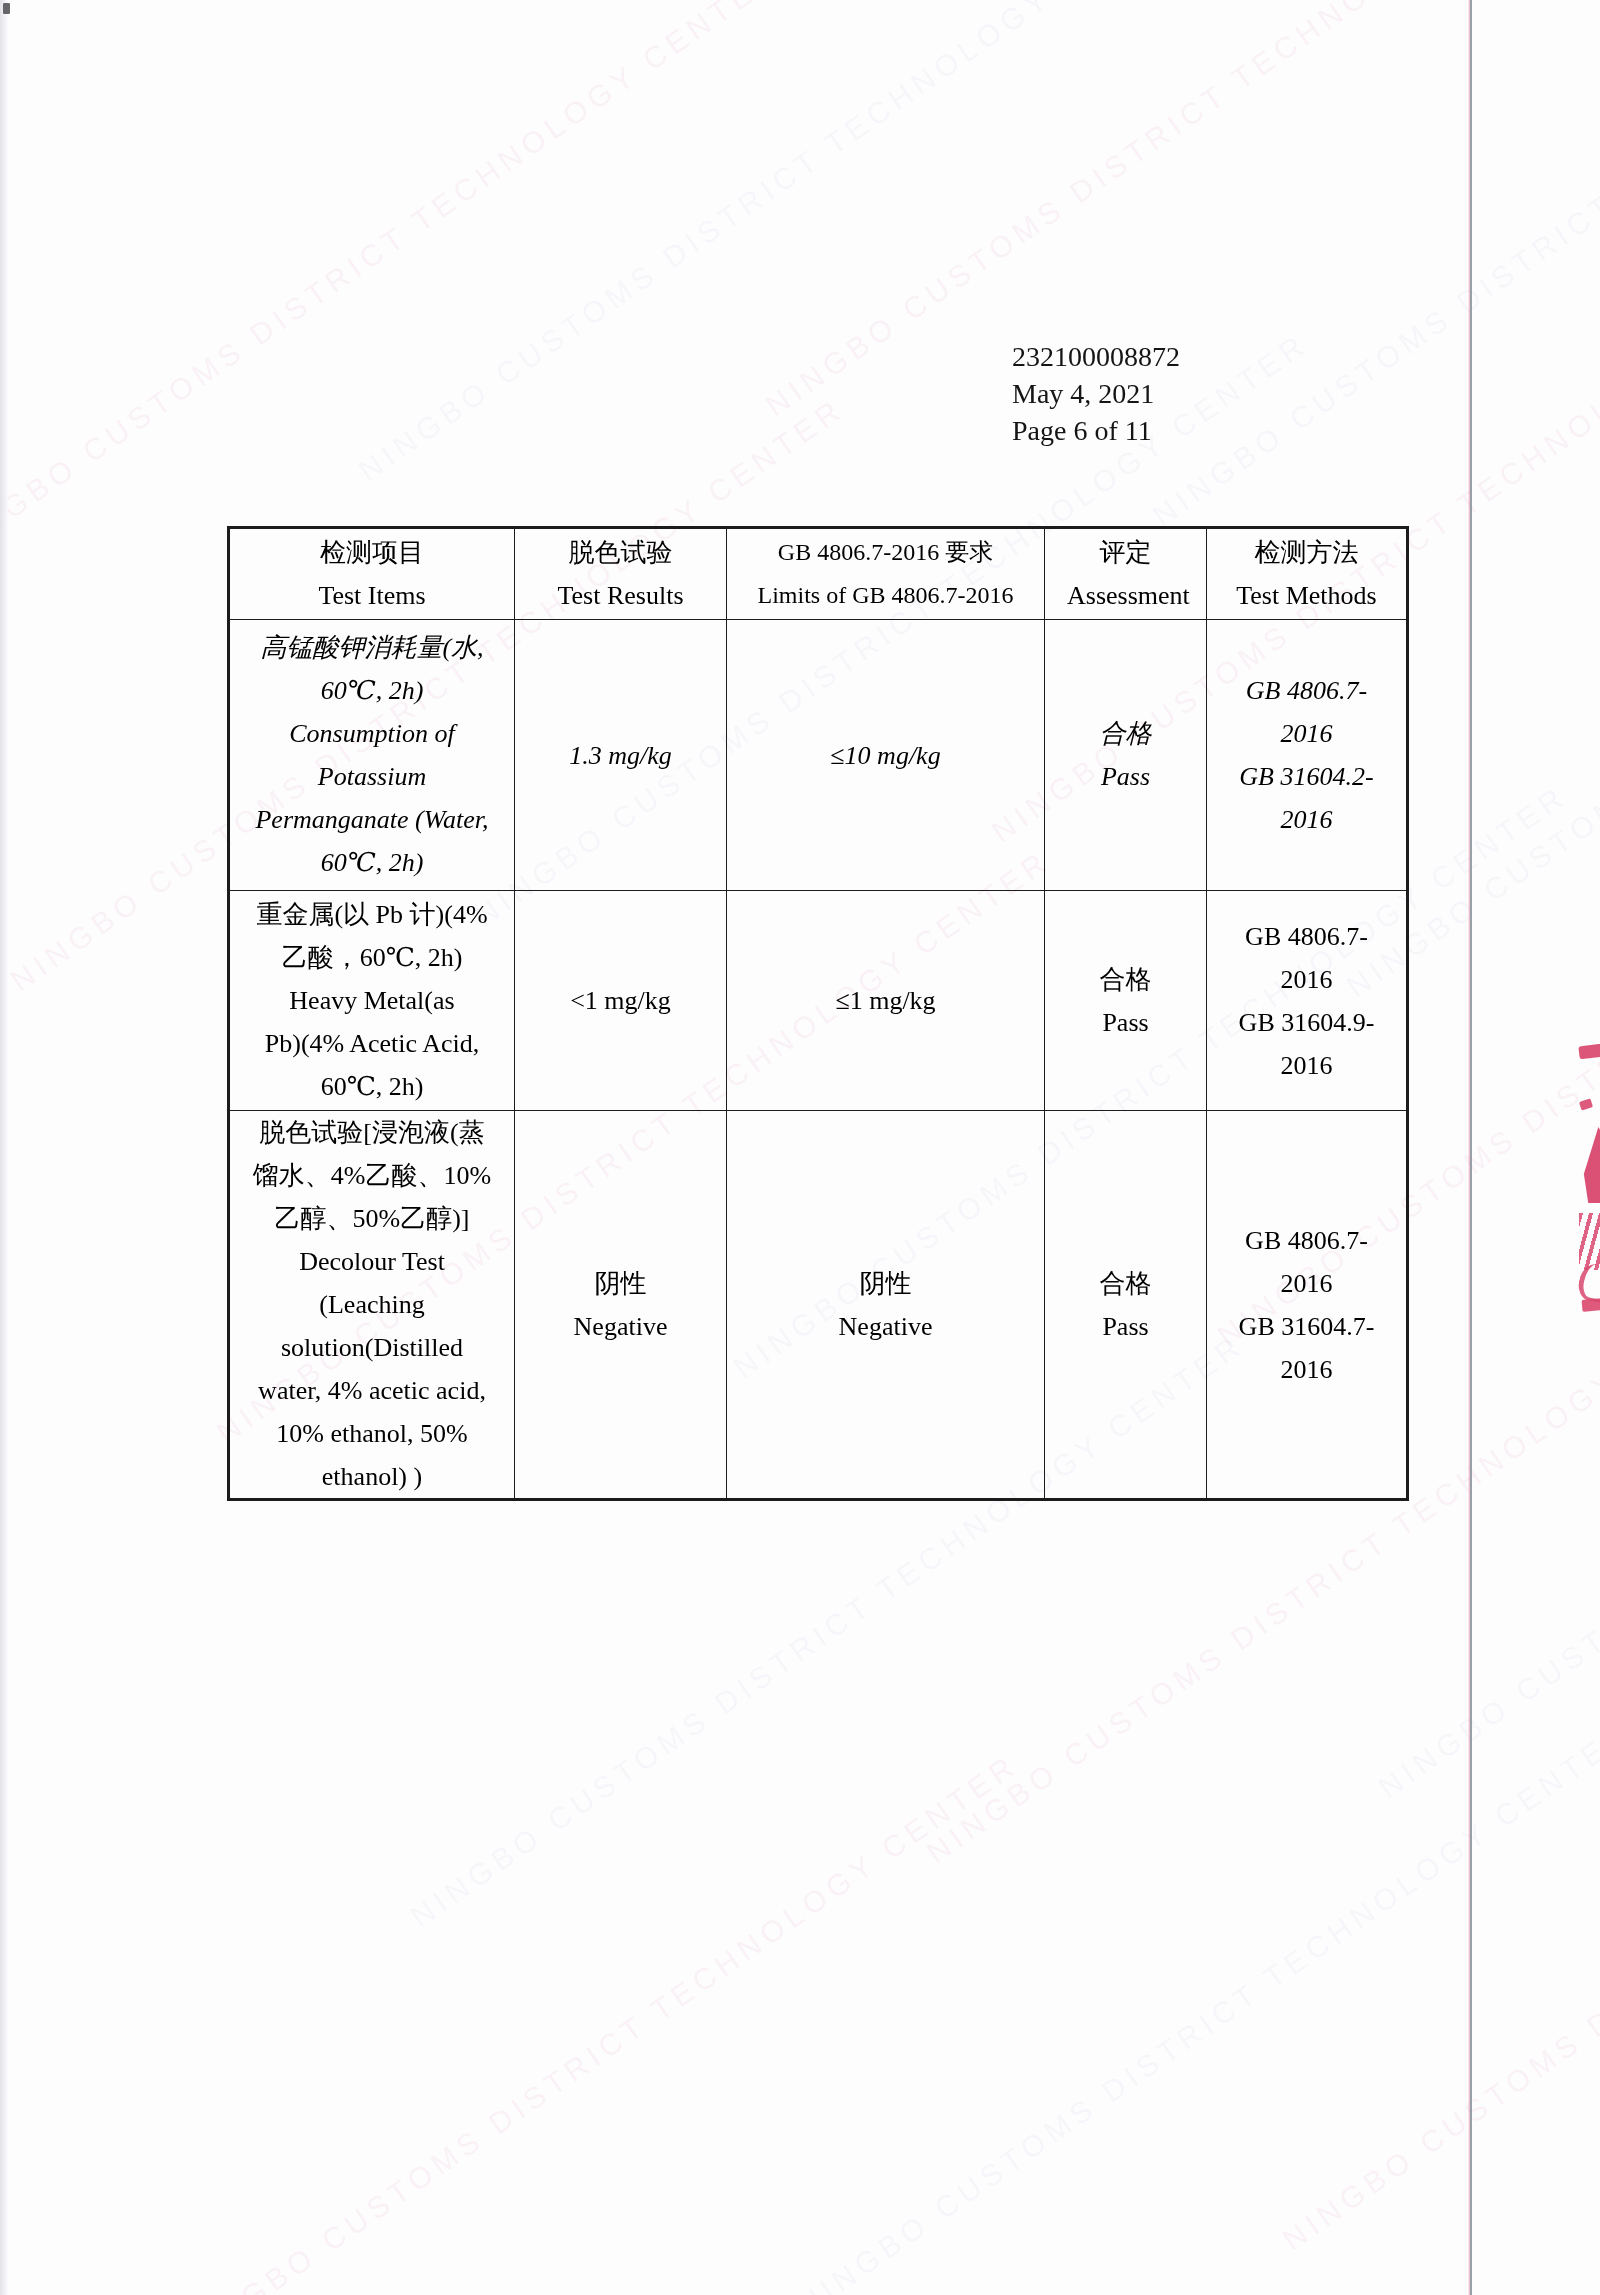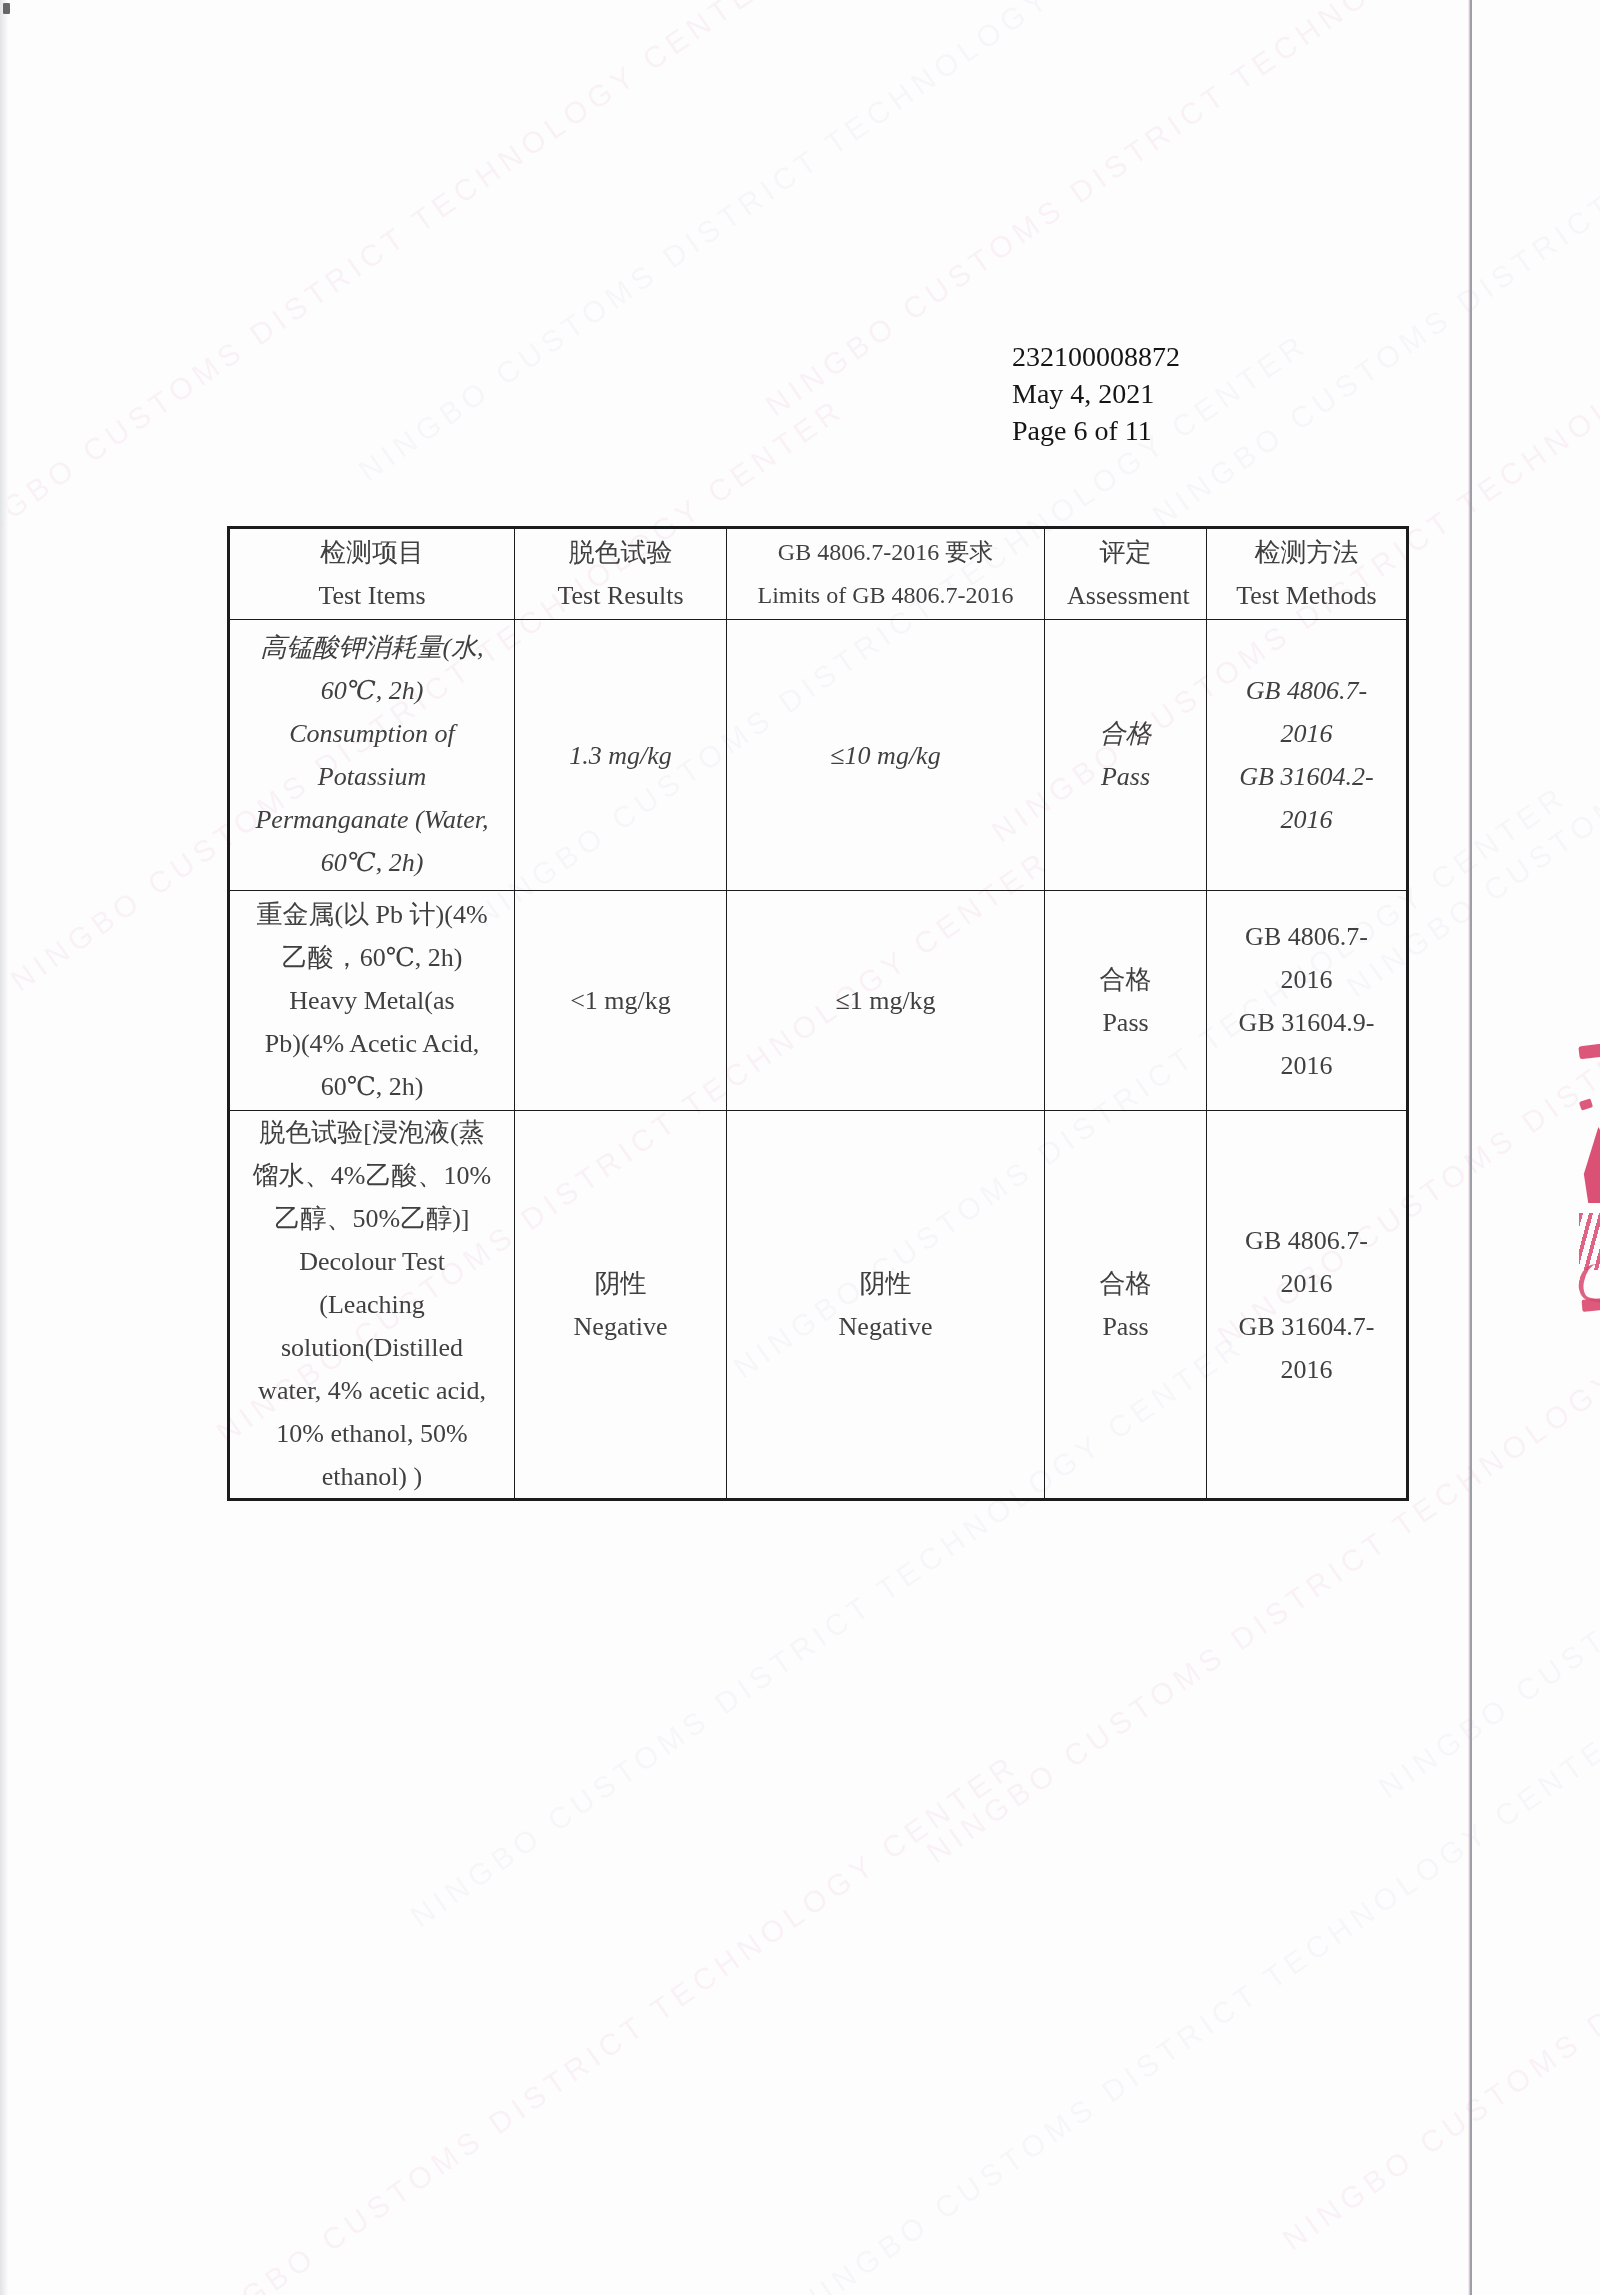--- a/index.html
+++ b/index.html
@@ -61,21 +61,21 @@
   table.report col.c3{width:318px;}
   table.report col.c4{width:162px;}
   table.report col.c5{width:201px;}
   table.report th,table.report td{
     border:1.9px solid var(--table-border);
     text-align:center;vertical-align:middle;
     font-weight:normal;
     font-size:26px;line-height:43px;
     white-space:pre-line;
     padding:0 22px;
-    color:#404040;
+    color:#000000;
   }
   table.report{border:3.2px solid var(--table-border);}
   table.report tr.hdr{height:92px;}
   table.report tr.r1{height:271px;font-style:italic;}
   table.report tr.r2{height:220px;}
   table.report tr.r3{height:132px;}
   table.report tr.r4{height:132px;}
   table.report tr.r5{height:387px;}
   table.report tr.hdr th:nth-child(3){font-size:24px;}
 

